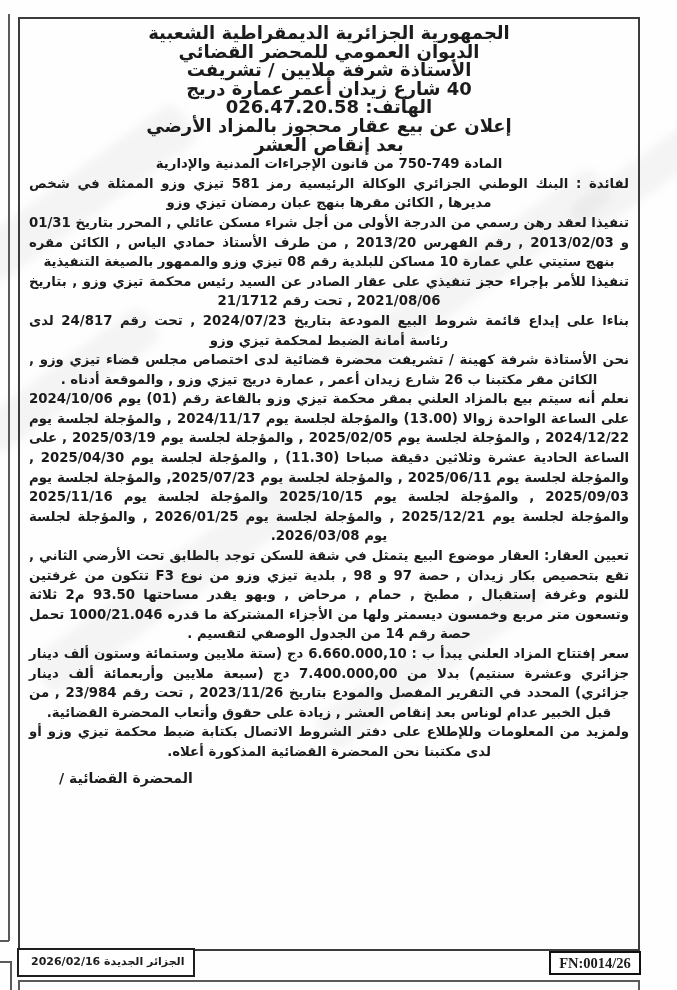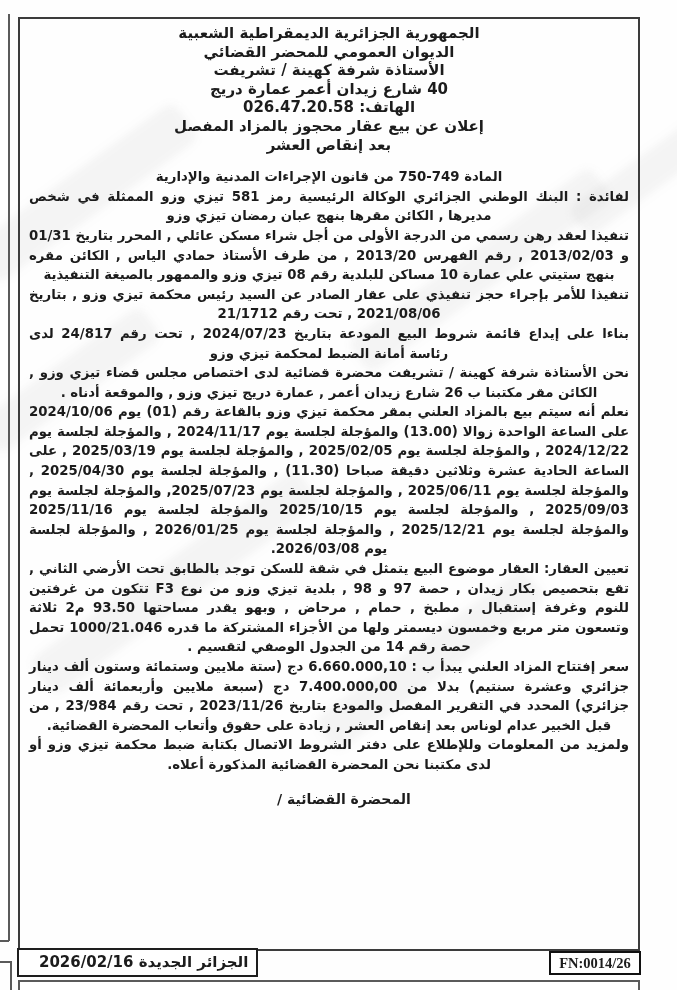--- a/index.html
+++ b/index.html
@@ -20,49 +20,49 @@
   .nb-low-v{left:10px;top:961px;width:2px;height:29px;}
 
   
   .main-frame{
     position:absolute;left:18px;top:17px;width:622px;height:934px;
     border:2px solid #3c3c3c;box-sizing:border-box;background:transparent;
     overflow:hidden;
   }
   .content{position:relative;z-index:2;padding:5px 9px 0 9px;direction:rtl;}
 
-  .doc-header{text-align:center;font-weight:bold;font-size:15px;line-height:18.6px;}
+  .doc-header{text-align:center;font-weight:bold;font-size:18px;line-height:18.6px;}
   .doc-header .h-line{white-space:nowrap;}
 
-  .doc-body{margin-top:13px;}
+  .doc-body{margin-top:0;}
   .doc-body p{
     margin:0;padding:0;
     font-weight:bold;
     font-size:13.3px;
     line-height:19.6px;
     text-align:justify;
     text-align-last:center;
     direction:rtl;
   }
 
   .signature{
-    margin-top:16px;
+    margin-top:8px;
     direction:rtl;
-    text-align:center;
+    text-align:left;
     padding-left:30px;
     font-weight:bold;
     font-size:14px;
   }
 
   
   .date-box{
     position:absolute;left:17px;top:948px;
     border:2px solid #1e1e1e;background:#fff;
-    padding:2px 8px 3px 20px;
-    direction:rtl;font-weight:bold;font-size:15px;line-height:20px;
+    padding:2px 8px 3px 12px;
+    direction:rtl;font-weight:bold;font-size:11px;line-height:20px;
     z-index:5;white-space:nowrap;
   }
   .ref-box{
     position:absolute;left:549px;top:951px;width:92px;height:24px;
     border:2px solid #111;background:#fff;box-sizing:border-box;
     text-align:center;font-weight:bold;font-size:14.5px;line-height:20px;
     font-family:"Liberation Serif","DejaVu Serif",serif;
     z-index:5;
   }
 
@@ -99,24 +99,24 @@
   <div class="wm wm4"></div>
   <div class="wm wm5"></div>
   <div class="wm wm6"></div>
 
   <div class="main-frame">
     <div class="content">
 
       <div class="doc-header">
         <div class="h-line">الجمهورية الجزائرية الديمقراطية الشعبية</div>
         <div class="h-line">الديوان العمومي للمحضر القضائي</div>
-        <div class="h-line">الأستاذة شرفة كهينة / تشريفت</div>
+        <div class="h-line">الأستاذة شرفة ملايين / تشريفت</div>
         <div class="h-line">40 شارع زيدان أعمر عمارة دريج</div>
         <div class="h-line">الهاتف: 026.47.20.58</div>
-        <div class="h-line">إعلان عن بيع عقار محجوز بالمزاد المفصل</div>
+        <div class="h-line">إعلان عن بيع عقار محجوز بالمزاد الأرضي</div>
         <div class="h-line">بعد إنقاص العشر</div>
       </div>
 
       <div class="doc-body">
         <p>المادة 749-750 من قانون الإجراءات المدنية والإدارية</p>
         <p>لفائدة : البنك الوطني الجزائري الوكالة الرئيسية رمز 581 تيزي وزو الممثلة في شخص مديرها , الكائن مقرها بنهج عبان رمضان تيزي وزو</p>
         <p>تنفيذا لعقد رهن رسمي من الدرجة الأولى من أجل شراء مسكن عائلي , المحرر بتاريخ 01/31 و 2013/02/03 , رقم الفهرس 2013/20 , من طرف الأستاذ حمادي الياس , الكائن مقره بنهج ستيتي علي عمارة 10 مساكن للبلدية رقم 08 تيزي وزو والممهور بالصيغة التنفيذية</p>
         <p>تنفيذا للأمر بإجراء حجز تنفيذي على عقار الصادر عن السيد رئيس محكمة تيزي وزو , بتاريخ 2021/08/06 , تحت رقم 21/1712</p>
         <p>بناءا على إيداع قائمة شروط البيع المودعة بتاريخ 2024/07/23 , تحت رقم 24/817 لدى رئاسة أمانة الضبط لمحكمة تيزي وزو</p>
         <p>نحن الأستاذة شرفة كهينة / تشريفت محضرة قضائية لدى اختصاص مجلس قضاء تيزي وزو , الكائن مقر مكتبنا ب 26 شارع زيدان أعمر , عمارة دريج تيزي وزو , والموقعة أدناه .</p>

